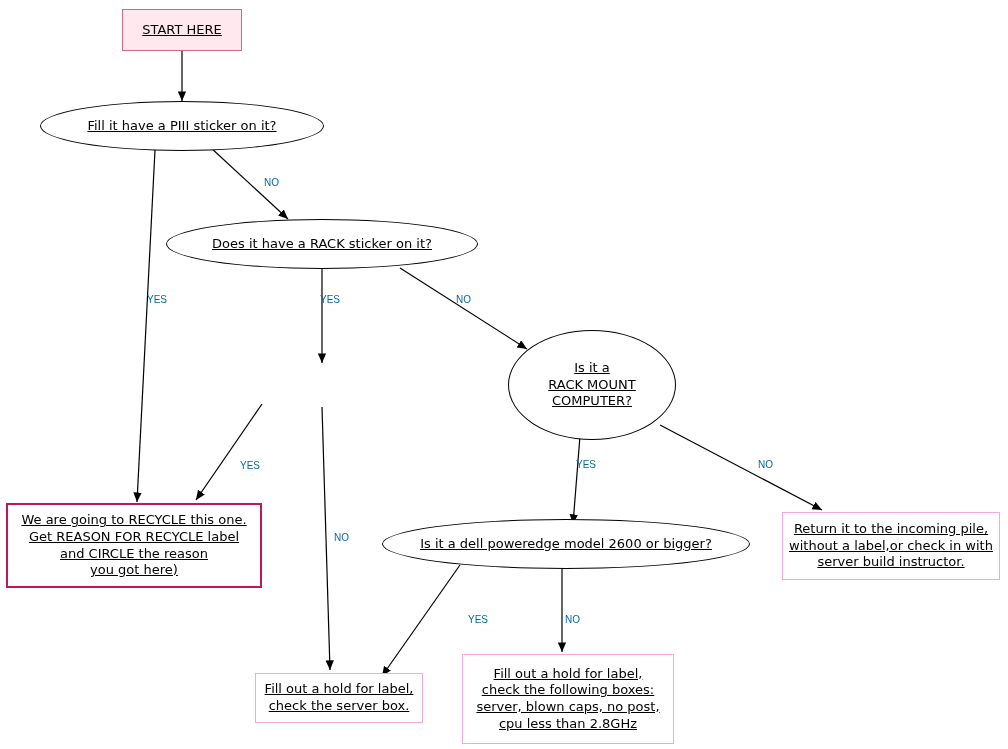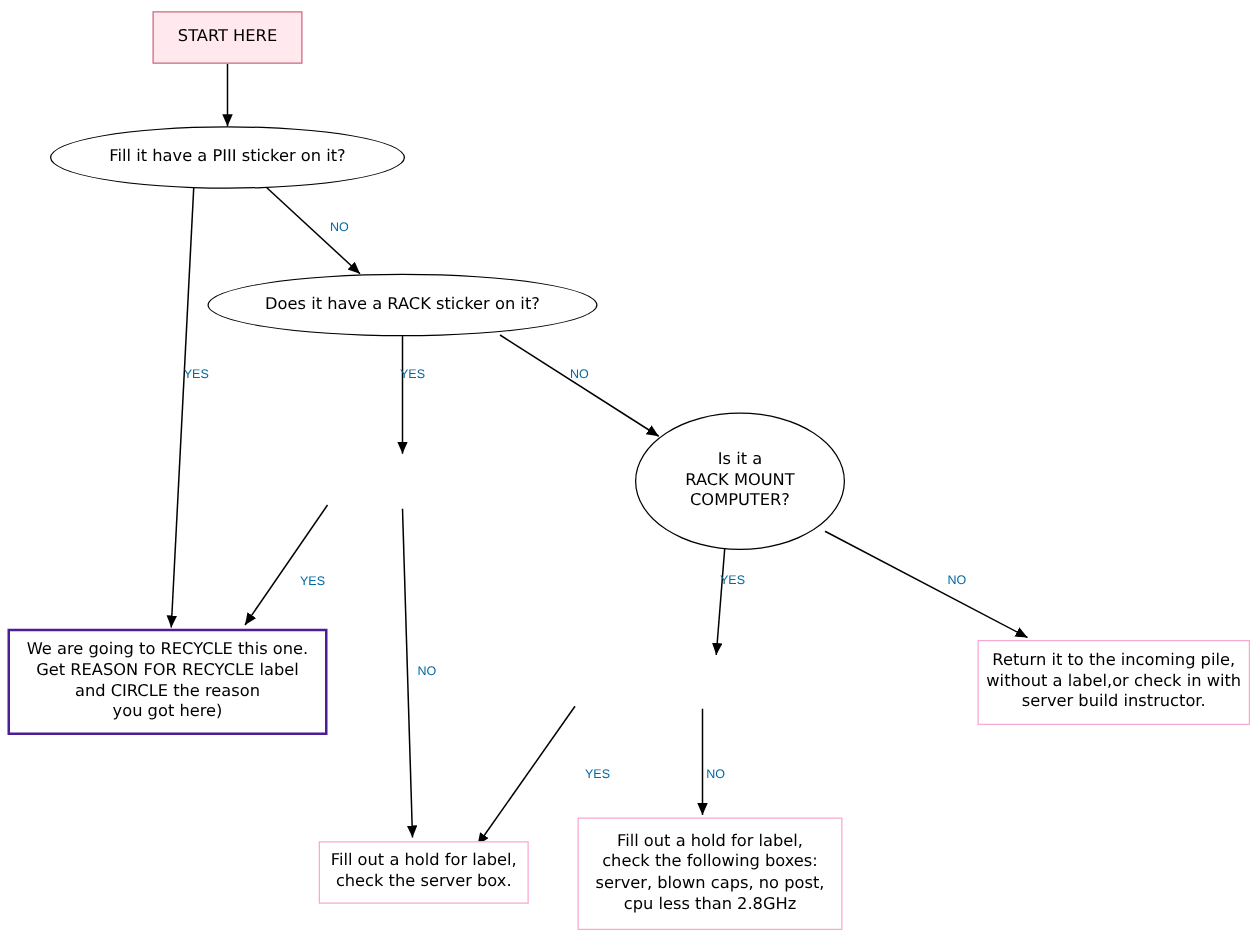--- a/index.html
+++ b/index.html
@@ -27,31 +27,32 @@
     box-sizing: border-box;
     display: flex;
     align-items: center;
     justify-content: center;
     text-align: center;
     color: #000000;
     font-size: 13px;
     line-height: 1.28;
     white-space: pre-line;
     z-index: 2;
+    text-decoration: underline;
   }
   .node.start {
     background: #ffe8ee;
     border: 1px solid #d06a80;
   }
   .node.rect {
     background: #ffffff;
     border: 1px solid #f9a8d4;
   }
   .node.rect.thick {
-    border: 2px solid #4c1d95;
+    border: 2px solid #be185d;
   }
   .node.ellipse {
     background: transparent;
     border: none;
   }
   .ellipse-shape {
     position: absolute;
     left: 0;
     top: 0;
     width: 100%;
@@ -128,20 +129,24 @@
   </div>
 
 
   <div class="node ellipse" style="left:508px; top:330px; width:168px; height:110px;">
     <div class="ellipse-shape"></div>
     <span class="label">Is it a
 RACK MOUNT
 COMPUTER?</span>
   </div>
 
+  <div class="node ellipse" style="left:382px; top:519px; width:368px; height:50px;">
+    <div class="ellipse-shape"></div>
+    <span class="label">Is it a dell poweredge model 2600 or bigger?</span>
+  </div>
 
   <div class="node rect thick" style="left:6px; top:503px; width:256px; height:85px;">
     <span class="label">We are going to RECYCLE this one.
 Get REASON FOR RECYCLE label
 and CIRCLE the reason
 you got here)</span>
   </div>
 
   <div class="node rect" style="left:782px; top:512px; width:218px; height:68px;">
     <span class="label">Return it to the incoming pile,

